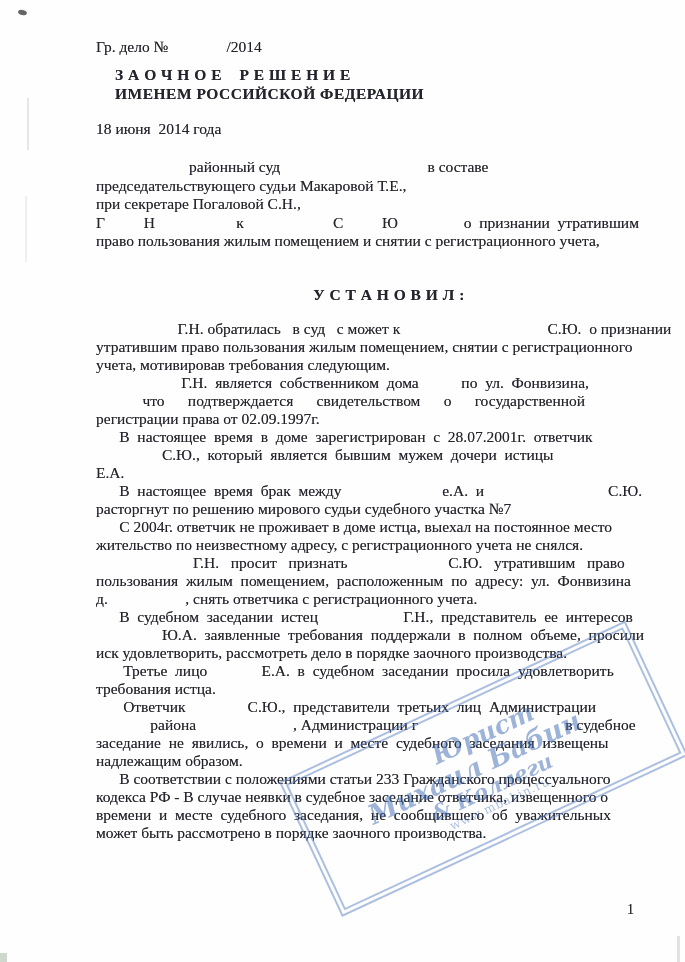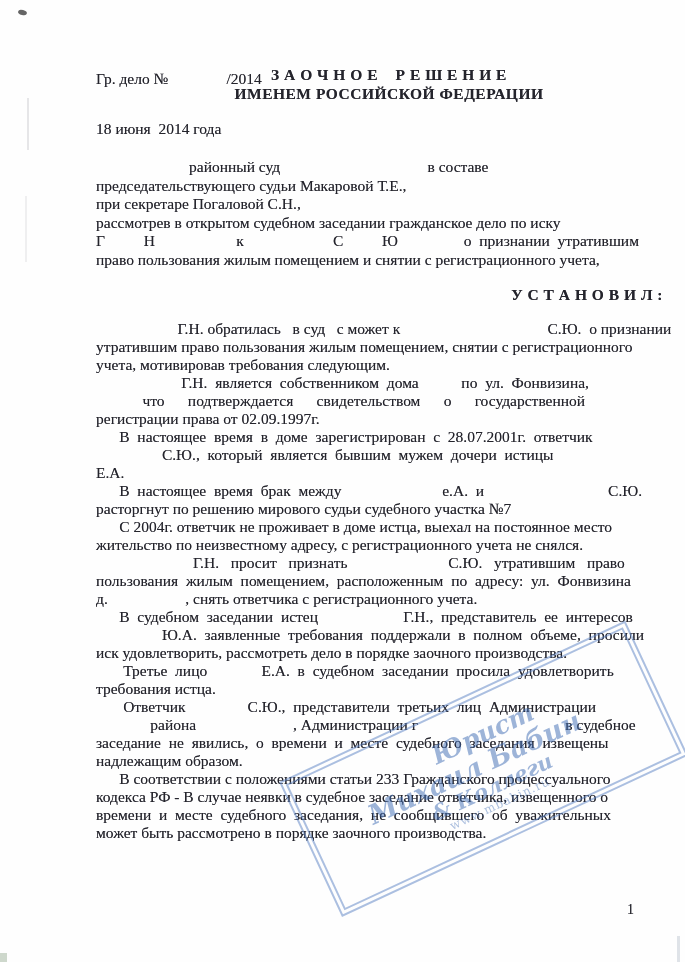--- a/index.html
+++ b/index.html
@@ -12,27 +12,27 @@
     color:#24242c;
   }
   .doc{
     position:absolute;
     left:96px; top:0;
     width:560px;
     font-size:15.5px;
     text-shadow:0 0 .5px rgba(30,30,40,.55);
   }
   .line{white-space:pre; line-height:18.6px; height:18.6px;}
-  .case-line{position:absolute; top:38px; left:0;margin-top:32px;}
-  .title-block{position:absolute; top:66px; left:0; width:548px; transform:translateX(19px); text-align:center;}
+  .case-line{position:absolute; top:38px; left:0;}
+  .title-block{position:absolute; top:66px; left:0; width:548px; transform:translateX(19px); text-align:left;}
   .title-block .line{font-weight:700; letter-spacing:.5px;}
   .date-line{position:absolute; top:120px; left:0;}
   .intro{position:absolute; top:158px; left:0; width:548px;}
   .heading{position:absolute; top:286px; left:0; width:548px; transform:translateX(19px);
-           text-align:right; font-weight:700; letter-spacing:.5px;}
+           text-align:center; font-weight:700; letter-spacing:.5px;}
   .body-text{position:absolute; top:320px; left:0; width:560px;}
   .body-text .line{line-height:18px; height:18px;}
   .page-number{position:absolute; top:902px; left:531px; font-size:14px;}
   
   .stamp{
     position:absolute;
     left:342px; top:768px;
     width:378px; height:145px;
     transform-origin:left bottom;
     transform:rotate(-25deg);
@@ -77,21 +77,20 @@
     <div class="line date-line">18 июня  2014 года</div>
 
     <div class="intro">
 
         <div class="line">                        районный суд                                      в составе</div>
 
         <div class="line">председательствующего судьи Макаровой Т.Е.,</div>
 
         <div class="line">при секретаре Погаловой С.Н.,</div>
 
-        <div class="line">рассмотрев в открытом судебном заседании гражданское дело по иску</div>
 
         <div class="line">Г          Н                     к                       С          Ю                 о  признании  утратившим</div>
 
         <div class="line">право пользования жилым помещением и снятии с регистрационного учета,</div>
       </div>
 
     <div class="line heading">У С Т А Н О В И Л :</div>
 
     <div class="body-text">
 

